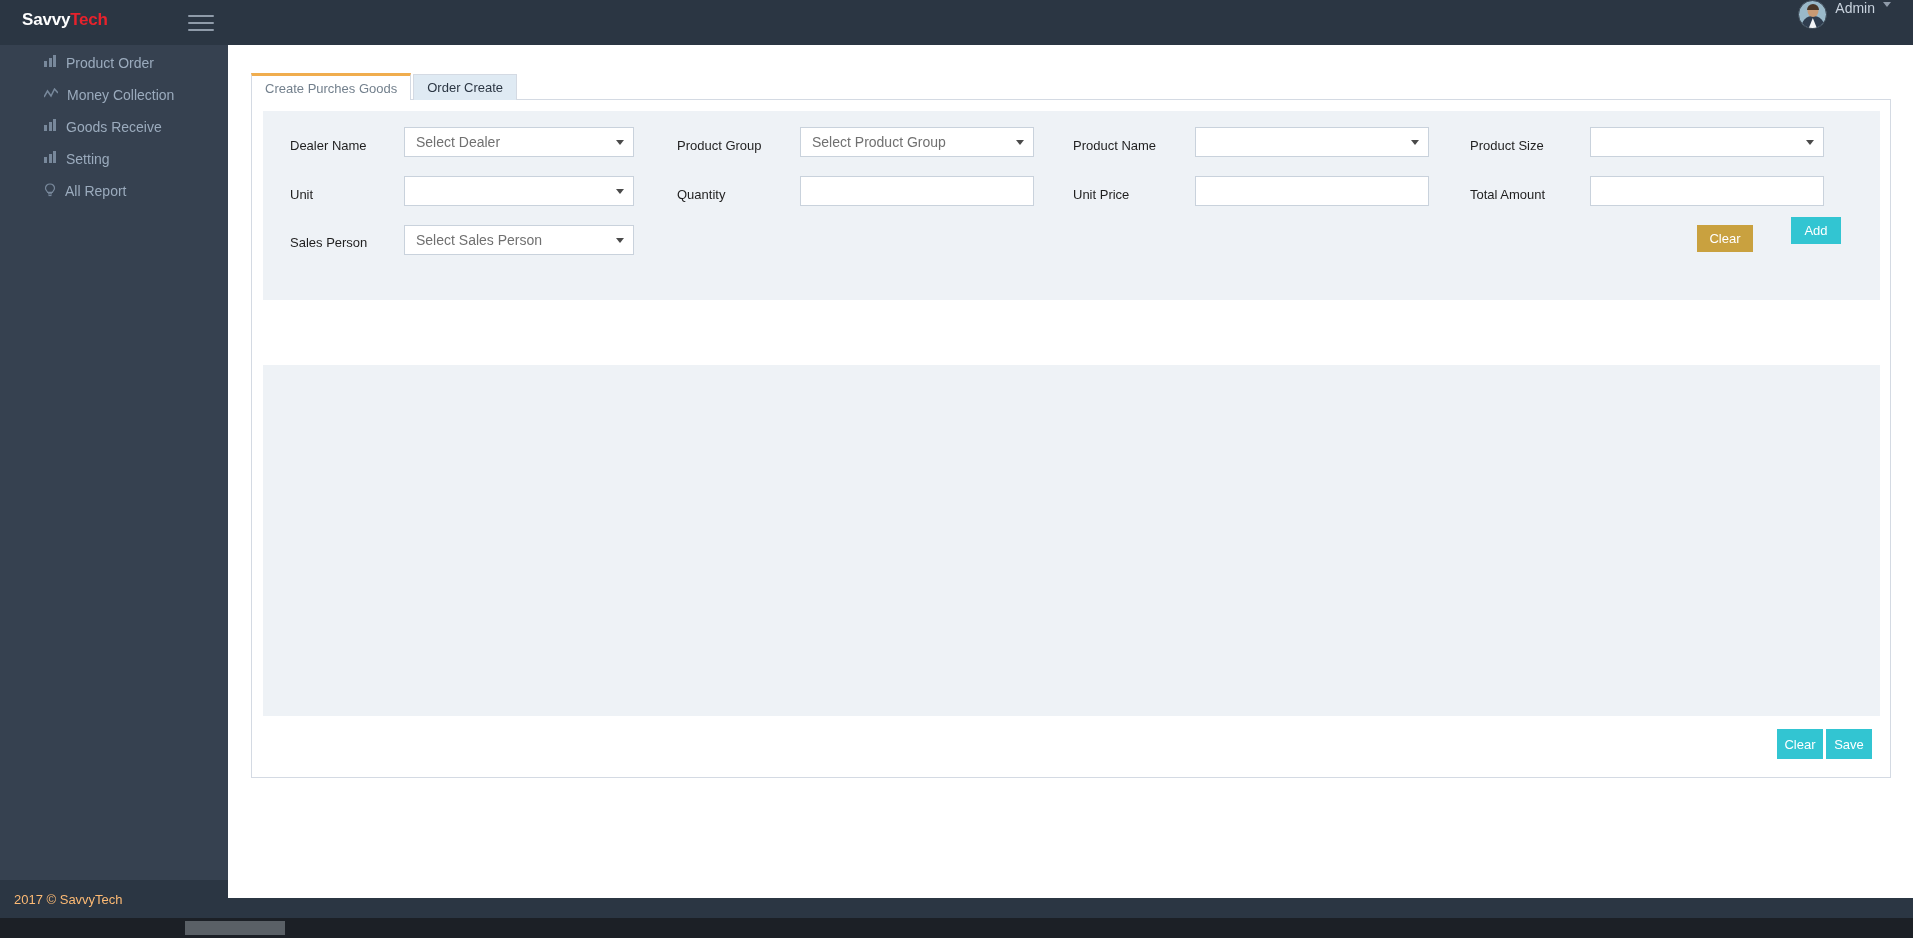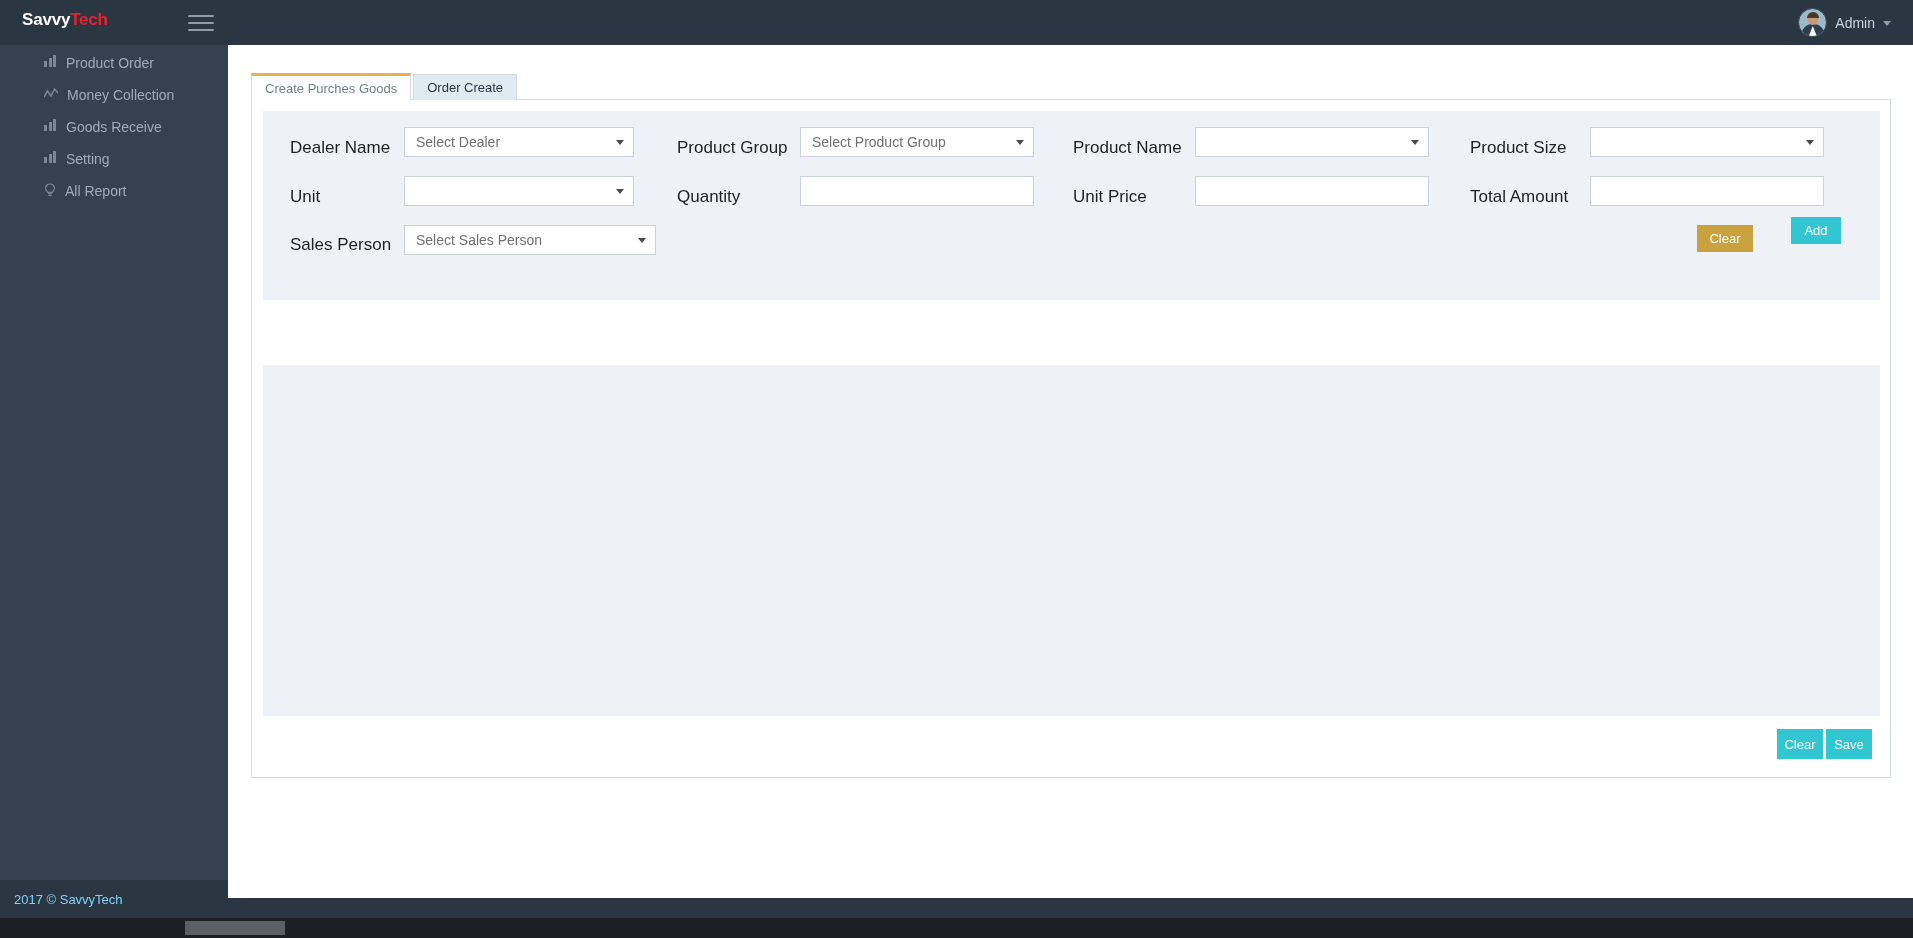--- a/index.html
+++ b/index.html
@@ -28,21 +28,21 @@
     width: 26px; height: 22px; cursor: pointer;
     padding-top: 3px;
   }
   #hamburger span {
     display: block; height: 2px; background: #8f9ba9;
     margin-bottom: 5px; border-radius: 1px;
   }
 
   #userbox {
     position: absolute; right: 14px; top: 0; height: 45px;
-    display: flex; align-items: center; gap: 8px; cursor: pointer;
+    display: flex; align-items: flex-start; gap: 8px; cursor: pointer;
     padding: 0 8px;
   }
   #avatar {
     width: 29px; height: 29px; border-radius: 50%;
     background: linear-gradient(170deg,#9fc4d6 0%,#7fae c4 30%,#b9cfd8 100%);
     background-color: #9ab9c9;
     position: relative; overflow: hidden;
     border: 1px solid #3b4653;
   }
   #avatar .head {
@@ -117,21 +117,21 @@
   .bar-icon i:nth-child(1) { left: 0px; height: 6px; }
   .bar-icon i:nth-child(2) { left: 4.5px; height: 9px; }
   .bar-icon i:nth-child(3) { left: 9px; height: 12px; }
 
   .line-icon { width: 14px; height: 12px; display: inline-block; }
   .bulb-icon { width: 12px; height: 14px; display: inline-block; }
 
   
   #footer {
     position: absolute; left: 0; bottom: 20px; width: 1913px; height: 38px;
-    background: #2b3643; color: #7dd3fc; font-size: 13px;
+    background: #2b3643; color: #fdba74; font-size: 13px;
     display: flex; align-items: center; padding-left: 14px;
   }
   #hscroll {
     position: absolute; left: 0; bottom: 0; width: 1913px; height: 20px;
     background: #1c2026;
   }
   #hscroll .thumb {
     position: absolute; left: 185px; top: 3px; width: 100px; height: 14px;
     background: #5a6066; border-radius: 0;
   }
@@ -173,21 +173,21 @@
     position: absolute; background: #eef2f6;
   }
   #form-box {
     left: 11px; top: 11px; width: 1617px; height: 189px;
   }
   #grid-box {
     left: 11px; top: 265px; width: 1617px; height: 351px;
   }
 
   .f-label {
-    position: absolute; font-size: 17px; color: #1f1f1f;
+    position: absolute; font-size: 13px; color: #1f1f1f;
     font-family: "Liberation Sans", sans-serif;
   }
   .f-input {
     position: absolute; background: #ffffff; border: 1px solid #c9d2dc;
     height: 30px; font-size: 14px; color: #707070;
     display: flex; align-items: center; padding-left: 11px;
   }
   .f-select {
     position: absolute; background: #ffffff; border: 1px solid #c9d2dc;
     height: 30px; font-size: 14px; color: #707070;
@@ -350,21 +350,21 @@
       <div class="f-input" style="left:932px; top:65px; width:234px;">
         <span></span>
       </div>
 
       <div class="f-label" style="left:1207px; top:76px;">Total Amount</div>
       <div class="f-input" style="left:1327px; top:65px; width:234px;">
         <span></span>
       </div>
 
       <div class="f-label" style="left:27px; top:124px;">Sales Person</div>
-      <div class="f-select" style="left:141px; top:114px; width:252px;">
+      <div class="f-select" style="left:141px; top:114px; width:230px;">
         <span>Select Sales Person</span>
         <span class="sel-caret"></span>
       </div>
 
       <div class="btn btn-clear-gold" style="left:1434px; top:114px; width:56px;">
         <span>Clear</span>
       </div>
       <div class="btn btn-cyan" style="left:1492px; top:106px; width:50px;margin-left:36px;">
         <span>Add</span>
       </div>

